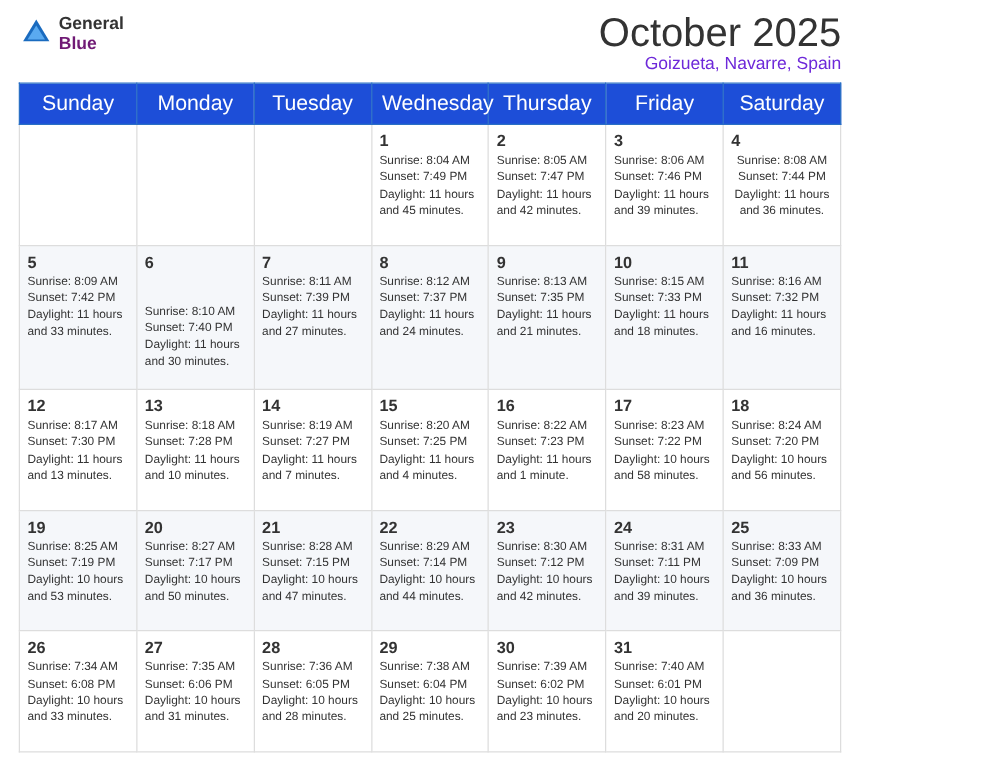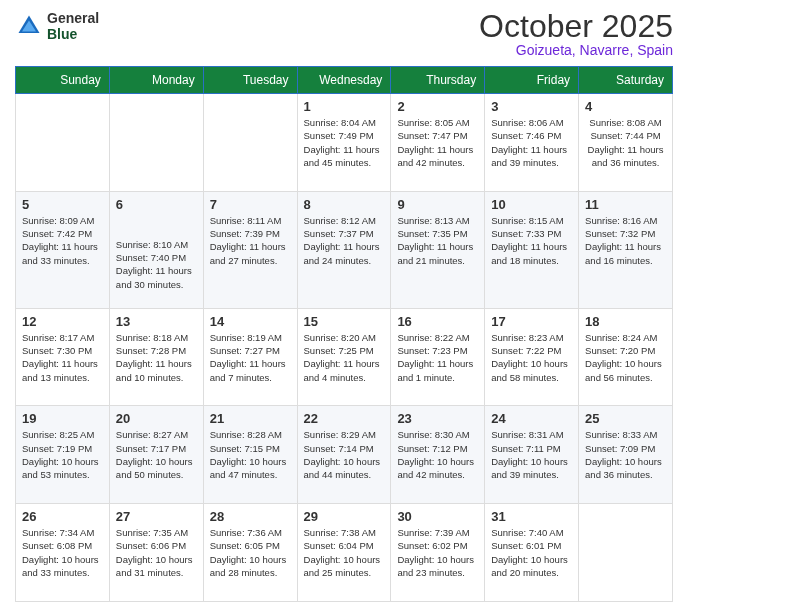--- a/index.html
+++ b/index.html
@@ -46,25 +46,25 @@
       color: #6d28d9;
     }
     .calendar {
       flex: 1;
       border: 1px solid #ccc;
       border-collapse: collapse;
       width: 100%;
       table-layout: fixed;
     }
     .calendar th {
-      background: #15803d;
+      background: #1d4ed8;
       color: white;
-      text-align: right;
+      text-align: center;
       padding: 6px 8px;
-      font-size: 12px;
+      font-size: 17px;
       font-weight: normal;
       border: 1px solid #2a6fc5;
     }
     .calendar td {
       border: 1px solid #ddd;
       vertical-align: top;
       padding: 5px 6px;
       font-size: 10px;
       color: #333;
       height: 88px;
@@ -94,21 +94,21 @@
 
 <div class="page">
   <div class="header">
     <div class="logo">
       <svg class="logo-icon" viewBox="0 0 40 40">
         <polygon points="20,5 35,30 5,30" fill="#1a6bbf"></polygon>
         <polygon points="20,12 30,28 10,28" fill="#5aaaf0"></polygon>
       </svg>
       <div>
         <div style="font-size:14px;font-weight:bold;color:#333;">General</div>
-        <div style="font-size:14px;font-weight:bold;color:#14532d;">Blue</div>
+        <div style="font-size:14px;font-weight:bold;color:#701a75;">Blue</div>
       </div>
     </div>
     <div class="title-area">
       <div class="month-title">October 2025</div>
       <div class="location">Goizueta, Navarre, Spain</div>
     </div>
   </div>
 
   <table class="calendar">
     <thead>

